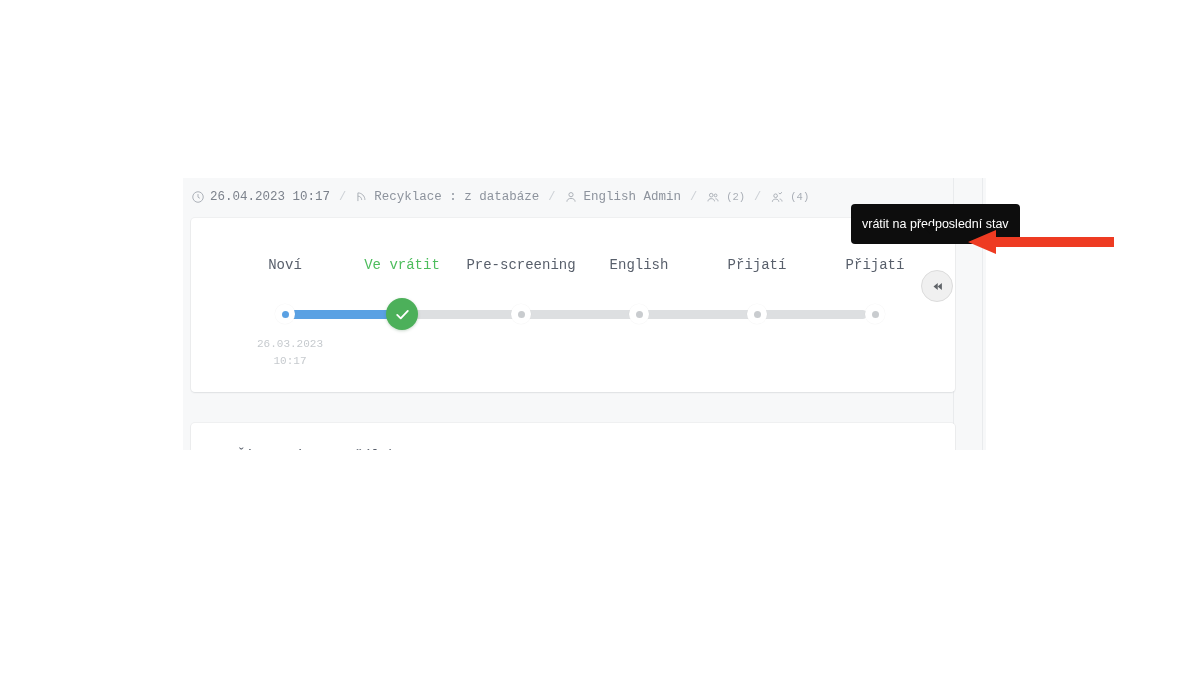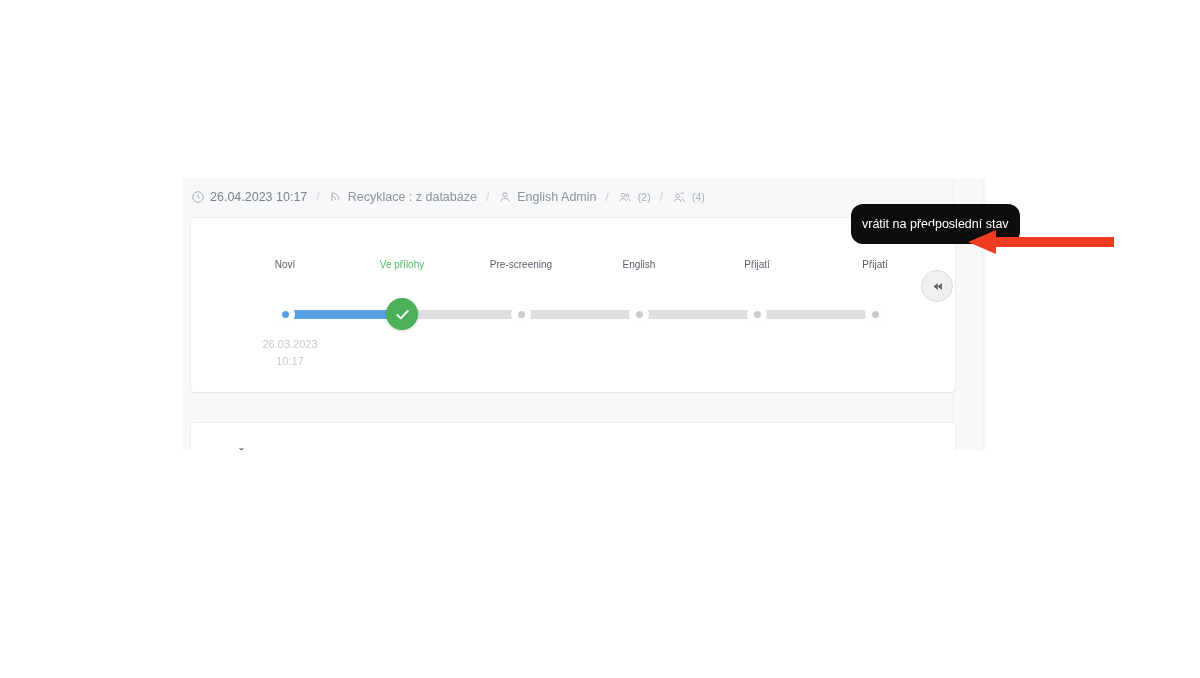--- a/index.html
+++ b/index.html
@@ -24,20 +24,21 @@
 
   
   .app-viewport {
     position: absolute;
     left: 183px;
     top: 178px;
     width: 803px;
     height: 272px;
     background: #f7f8f9;
     overflow: hidden;
+    font-family: Liberation Mono, monospace;
   }
 
   
   .gutter-line {
     position: absolute;
     top: 0;
     width: 1px;
     height: 272px;
     background: #e9ebed;
   }
@@ -111,21 +112,21 @@
   .step-labels {
     position: absolute;
     left: 0;
     top: 38px;
     width: 100%;
     height: 18px;
   }
   .step-label {
     position: absolute;
     transform: translateX(-50%);
-    font-size: 10px;
+    font-size: 14px;
     color: #585f6b;
     white-space: nowrap;
     line-height: 18px;
   }
   .step-label.active {
     color: #4dbd5d;
   }
 
   .track-wrap {
     position: absolute;
@@ -236,21 +237,21 @@
     position: absolute;
     left: 851px;
     top: 204px;
     height: 32px;
     padding: 4px 11px;
     display: flex;
     align-items: center;
     background: #0d0d0d;
     color: #ffffff;
     font-size: 12.5px;
-    border-radius: 12px;
+    border-radius: 4px;
     white-space: nowrap;
     z-index: 40;
     line-height: 1;
   }
   .tooltip-arrow {
     position: absolute;
     left: 923px;
     top: 226px;
     width: 0;
     height: 0;
@@ -347,21 +348,21 @@
         </span>
         <span class="small-count">(4)</span>
       </div>
     </div>
 
     <div class="card card-stepper">
       <div class="stepper">
 
         <div class="step-labels">
           <div class="step-label" style="left:94px;">Noví</div>
-          <div class="step-label active" style="left:211px;">Ve přílohy</div>
+          <div class="step-label active" style="left:211px;">Ve vrátit</div>
           <div class="step-label" style="left:330px;text-align:right;">Pre-screening</div>
           <div class="step-label" style="left:448px;">English</div>
           <div class="step-label" style="left:566px;">Přijatí</div>
           <div class="step-label" style="left:684px;">Přijatí</div>
         </div>
 
         <div class="track-wrap">
           <div class="track-base"></div>
           <div class="track-fill" style="width:117px;"></div>
 

